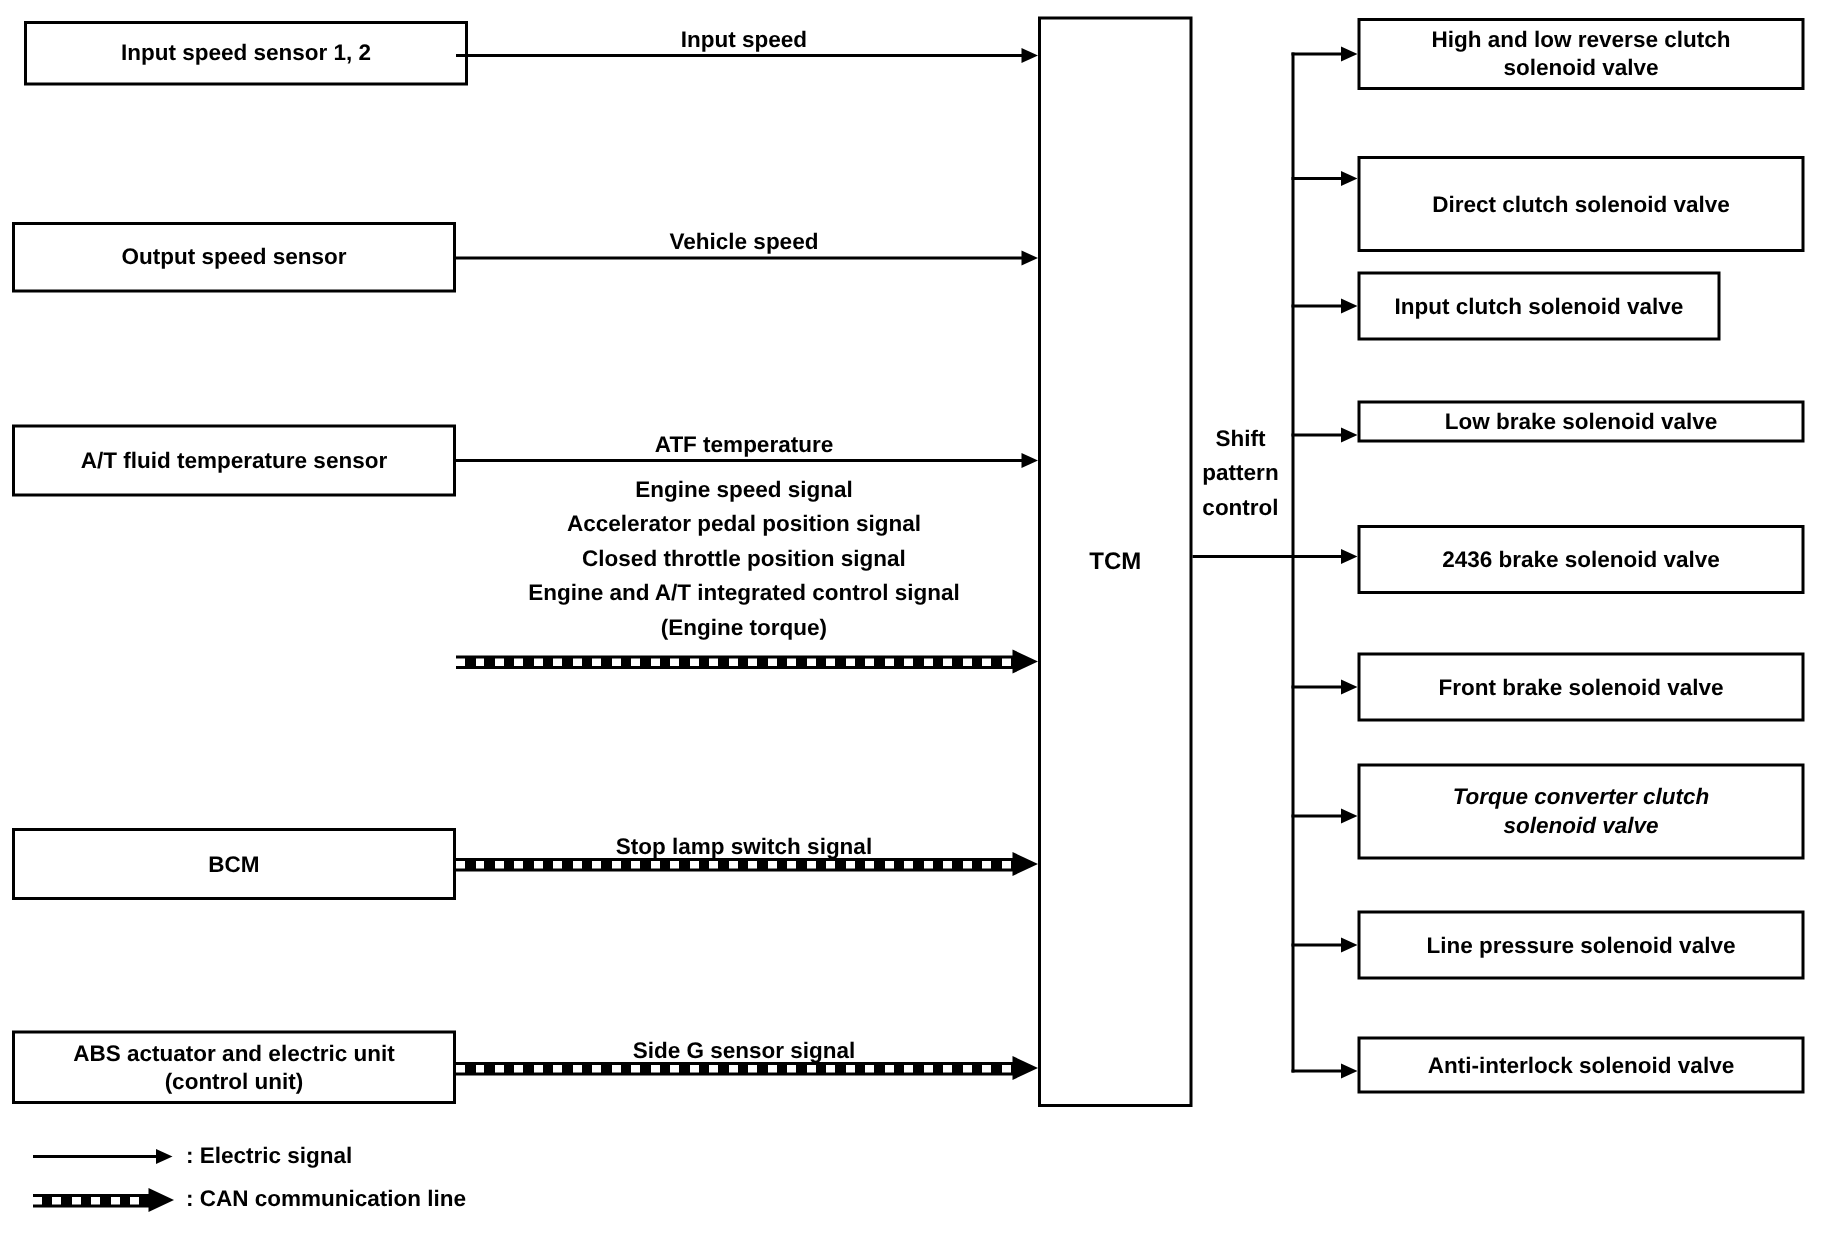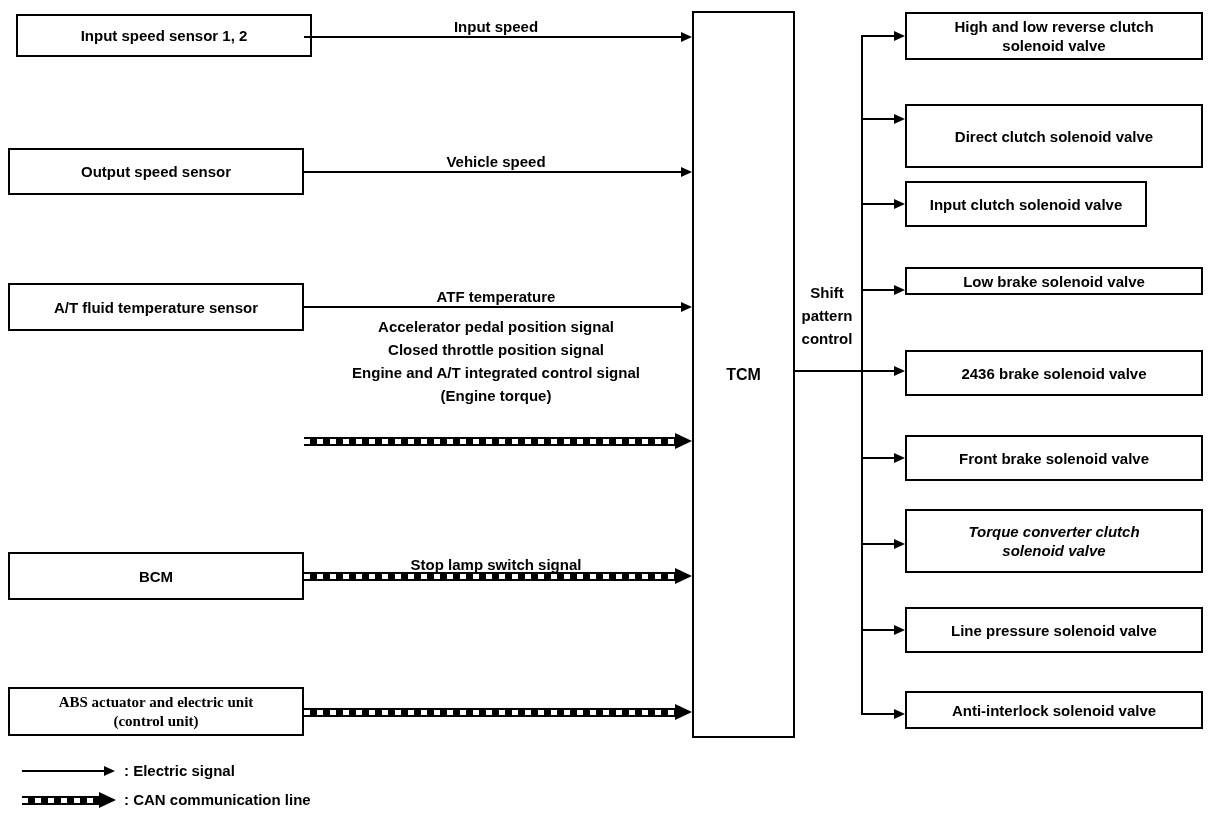--- a/index.html
+++ b/index.html
@@ -43,52 +43,54 @@
         <span class="bl">A/T fluid temperature sensor</span>
         <span class="bl"></span>
       </div>
   </div>
   <div class="box" style="left:8px;top:552px;width:296px;height:48px;">
     <div>
         <span class="bl">BCM</span>
         <span class="bl"></span>
       </div>
   </div>
-  <div class="box" style="left:8px;top:687px;width:296px;height:49px;font-family:Liberation Serif, serif;">
+  <div class="box" style="left:8px;top:687px;width:296px;height:49px;">
     <div>
         <span class="bl">ABS actuator and electric unit</span>
         <span class="bl">(control unit)</span>
       </div>
   </div>
 
   <div class="sig" style="left:306px;top:15px;width:380px;"><span>Input speed</span></div>
   <div class="el" style="left:304px;top:36px;width:378px;"></div>
   <div class="ehead" style="left:681px;top:32px;"></div>
 
   <div class="sig" style="left:306px;top:150px;width:380px;"><span>Vehicle speed</span></div>
   <div class="el" style="left:304px;top:171px;width:378px;"></div>
   <div class="ehead" style="left:681px;top:167px;"></div>
 
   <div class="sig" style="left:306px;top:285px;width:380px;"><span>ATF temperature</span></div>
   <div class="el" style="left:304px;top:306px;width:378px;"></div>
   <div class="ehead" style="left:681px;top:302px;"></div>
 
   <div class="sig" style="left:306px;top:315px;width:380px;">
+    <span class="bl">Engine speed signal</span>
     <span class="bl">Accelerator pedal position signal</span>
     <span class="bl">Closed throttle position signal</span>
     <span class="bl">Engine and A/T integrated control signal</span>
     <span class="bl">(Engine torque)</span>
   </div>
   <div class="can" style="left:304px;top:437px;width:372px;"></div>
   <div class="chead" style="left:675px;top:433px;"></div>
 
   <div class="sig" style="left:306px;top:553px;width:380px;"><span>Stop lamp switch signal</span></div>
   <div class="can" style="left:304px;top:572px;width:372px;"></div>
   <div class="chead" style="left:675px;top:568px;"></div>
 
+  <div class="sig" style="left:306px;top:689px;width:380px;"><span>Side G sensor signal</span></div>
   <div class="can" style="left:304px;top:708px;width:372px;"></div>
   <div class="chead" style="left:675px;top:704px;"></div>
 
   <div class="box" style="left:692px;top:11px;width:103px;height:727px;font-size:16px;">
     <span>TCM</span>
   </div>
 
   <div class="sig" style="left:795px;top:281px;width:64px;">
     <span class="bl">Shift</span>
     <span class="bl">pattern</span>

